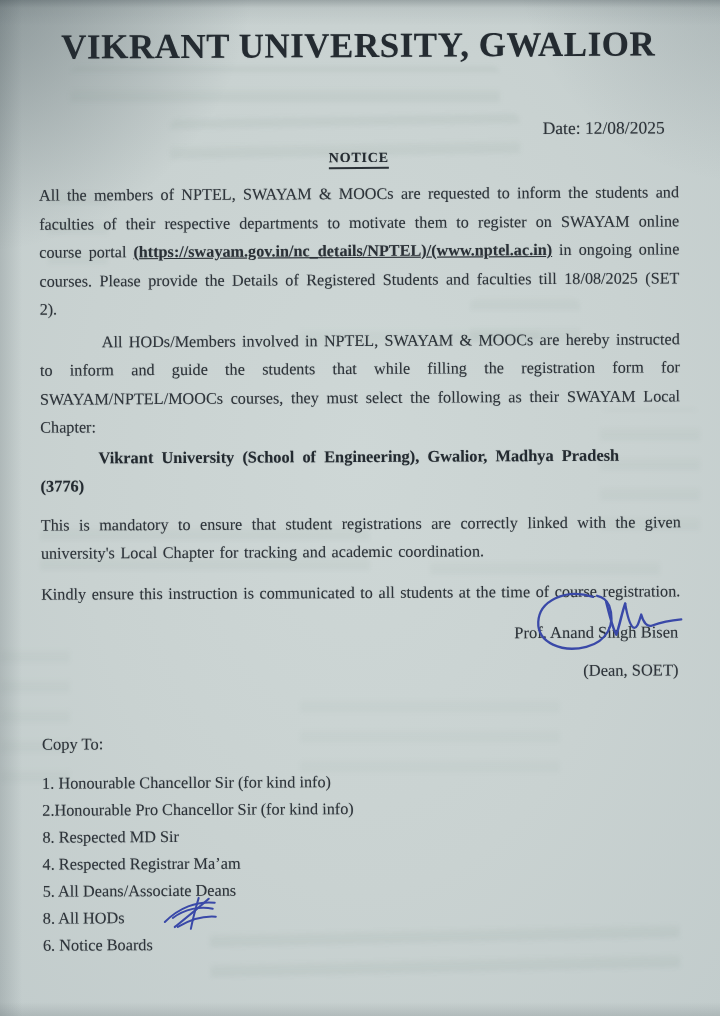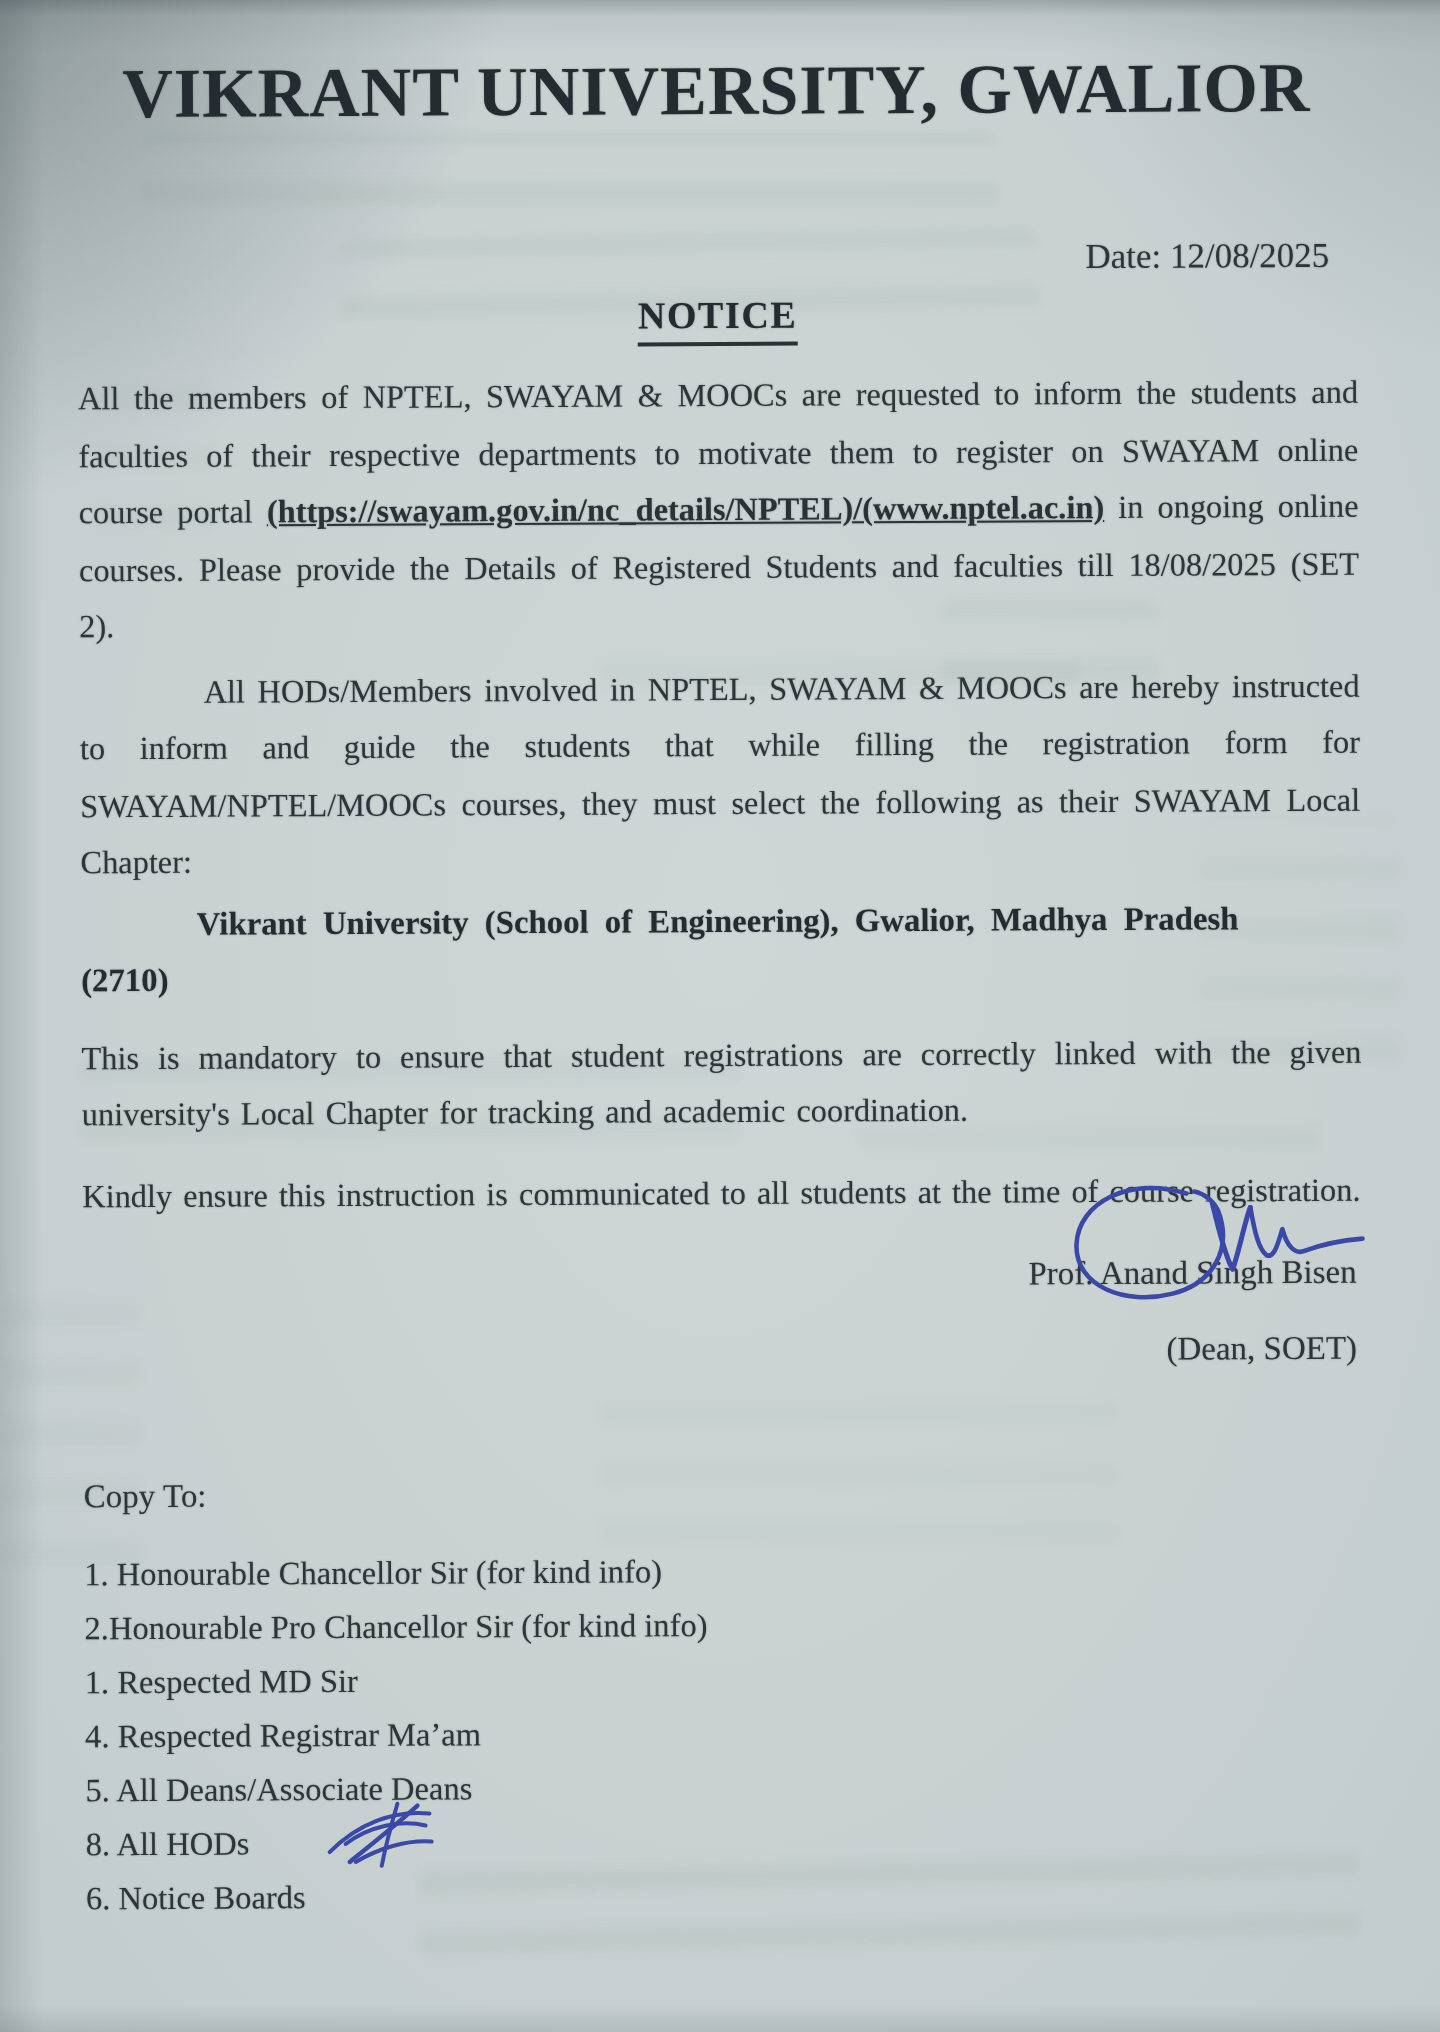--- a/index.html
+++ b/index.html
@@ -76,21 +76,21 @@
     padding-right: 14px;
     font-size: 17.5px;
     line-height: 23px;
   }
   .notice-wrap {
     margin-top: 7px;
     text-align: center;
   }
   .notice-title {
     display: inline-block;
-    font-size: 19px;
+    font-size: 14px;
     font-weight: 700;
     letter-spacing: .8px;
     color: #242b31;
     border-bottom: 2.5px solid #2a3137;
     padding-bottom: 1px;
   }
   .para {
     margin: 0;
     font-size: 16.2px;
     line-height: 28.5px;
@@ -184,41 +184,41 @@
     <div class="date-line">Date: 12/08/2025</div>
 
     <div class="notice-wrap">
       <span class="notice-title">NOTICE</span>
     </div>
 
     <p class="para p1"><span>All the members of NPTEL, SWAYAM &amp; MOOCs are requested to inform the students and faculties of their respective departments to motivate them to register on SWAYAM online course portal </span><span class="portal-link">(https://swayam.gov.in/nc_details/NPTEL)/(www.nptel.ac.in)</span><span> in ongoing online courses. Please provide the Details of Registered Students and faculties till 18/08/2025 (SET 2).</span></p>
 
     <p class="para p2">All HODs/Members involved in NPTEL, SWAYAM &amp; MOOCs are hereby instructed to inform and guide the students that while filling the registration form for SWAYAM/NPTEL/MOOCs courses, they must select the following as their SWAYAM Local Chapter:</p>
 
-    <p class="chapter"><span class="indent">Vikrant University (School of Engineering), Gwalior, Madhya Pradesh</span><br><span>(2710)</span></p>
+    <p class="chapter"><span class="indent">Vikrant University (School of Engineering), Gwalior, Madhya Pradesh</span><br><span>(3776)</span></p>
 
     <p class="para p3">This is mandatory to ensure that student registrations are correctly linked with the given university's Local Chapter for tracking and academic coordination.</p>
 
     <p class="para p4">Kindly ensure this instruction is communicated to all students at the time of course registration.</p>
 
     <svg class="sig-svg" viewBox="0 0 158 70" aria-hidden="true">
       <path d="M64 10 C 36 1, 10 14, 9 35 C 8 56, 33 66, 57 60 C 77 55, 87 38, 80 19 C 78 14, 73 10, 68 9" stroke-width="2.3"></path>
       <path d="M77 15 C 80 27, 83 41, 87 48 C 90 40, 93 25, 96 17" stroke-width="2.5"></path>
       <path d="M96 17 C 98 29, 100 38, 104 41 C 108 43, 110 34, 112 28 C 114 36, 118 41, 123 39 C 131 36, 139 34, 152 33" stroke-width="2.3"></path>
     </svg>
 
     <div class="sig-name">Prof. Anand Singh Bisen</div>
     <div class="sig-role">(Dean, SOET)</div>
 
     <div class="copy-label">Copy To:</div>
 
     <ul class="copy-list">
       <li class="copy-item"><span>1. Honourable Chancellor Sir (for kind info)</span></li>
       <li class="copy-item"><span>2.Honourable Pro Chancellor Sir (for kind info)</span></li>
-      <li class="copy-item"><span>1. Respected MD Sir</span></li>
+      <li class="copy-item"><span>8. Respected MD Sir</span></li>
       <li class="copy-item"><span>4. Respected Registrar Ma’am</span></li>
       <li class="copy-item"><span>5. All Deans/Associate Deans</span></li>
       <li class="copy-item"><span>8. All HODs</span>
         <svg class="initials-svg" viewBox="0 0 62 42" aria-hidden="true">
           <path d="M4 28 C 18 14, 36 7, 54 9" stroke-width="2"></path>
           <path d="M48 5 C 38 14, 24 25, 14 33" stroke-width="2.2"></path>
           <path d="M12 24 C 24 15, 40 12, 52 15" stroke-width="2"></path>
           <path d="M17 33 C 29 26, 43 22, 55 23" stroke-width="2"></path>
           <path d="M38 4 C 35 14, 32 25, 30 35" stroke-width="2"></path>
         </svg>

